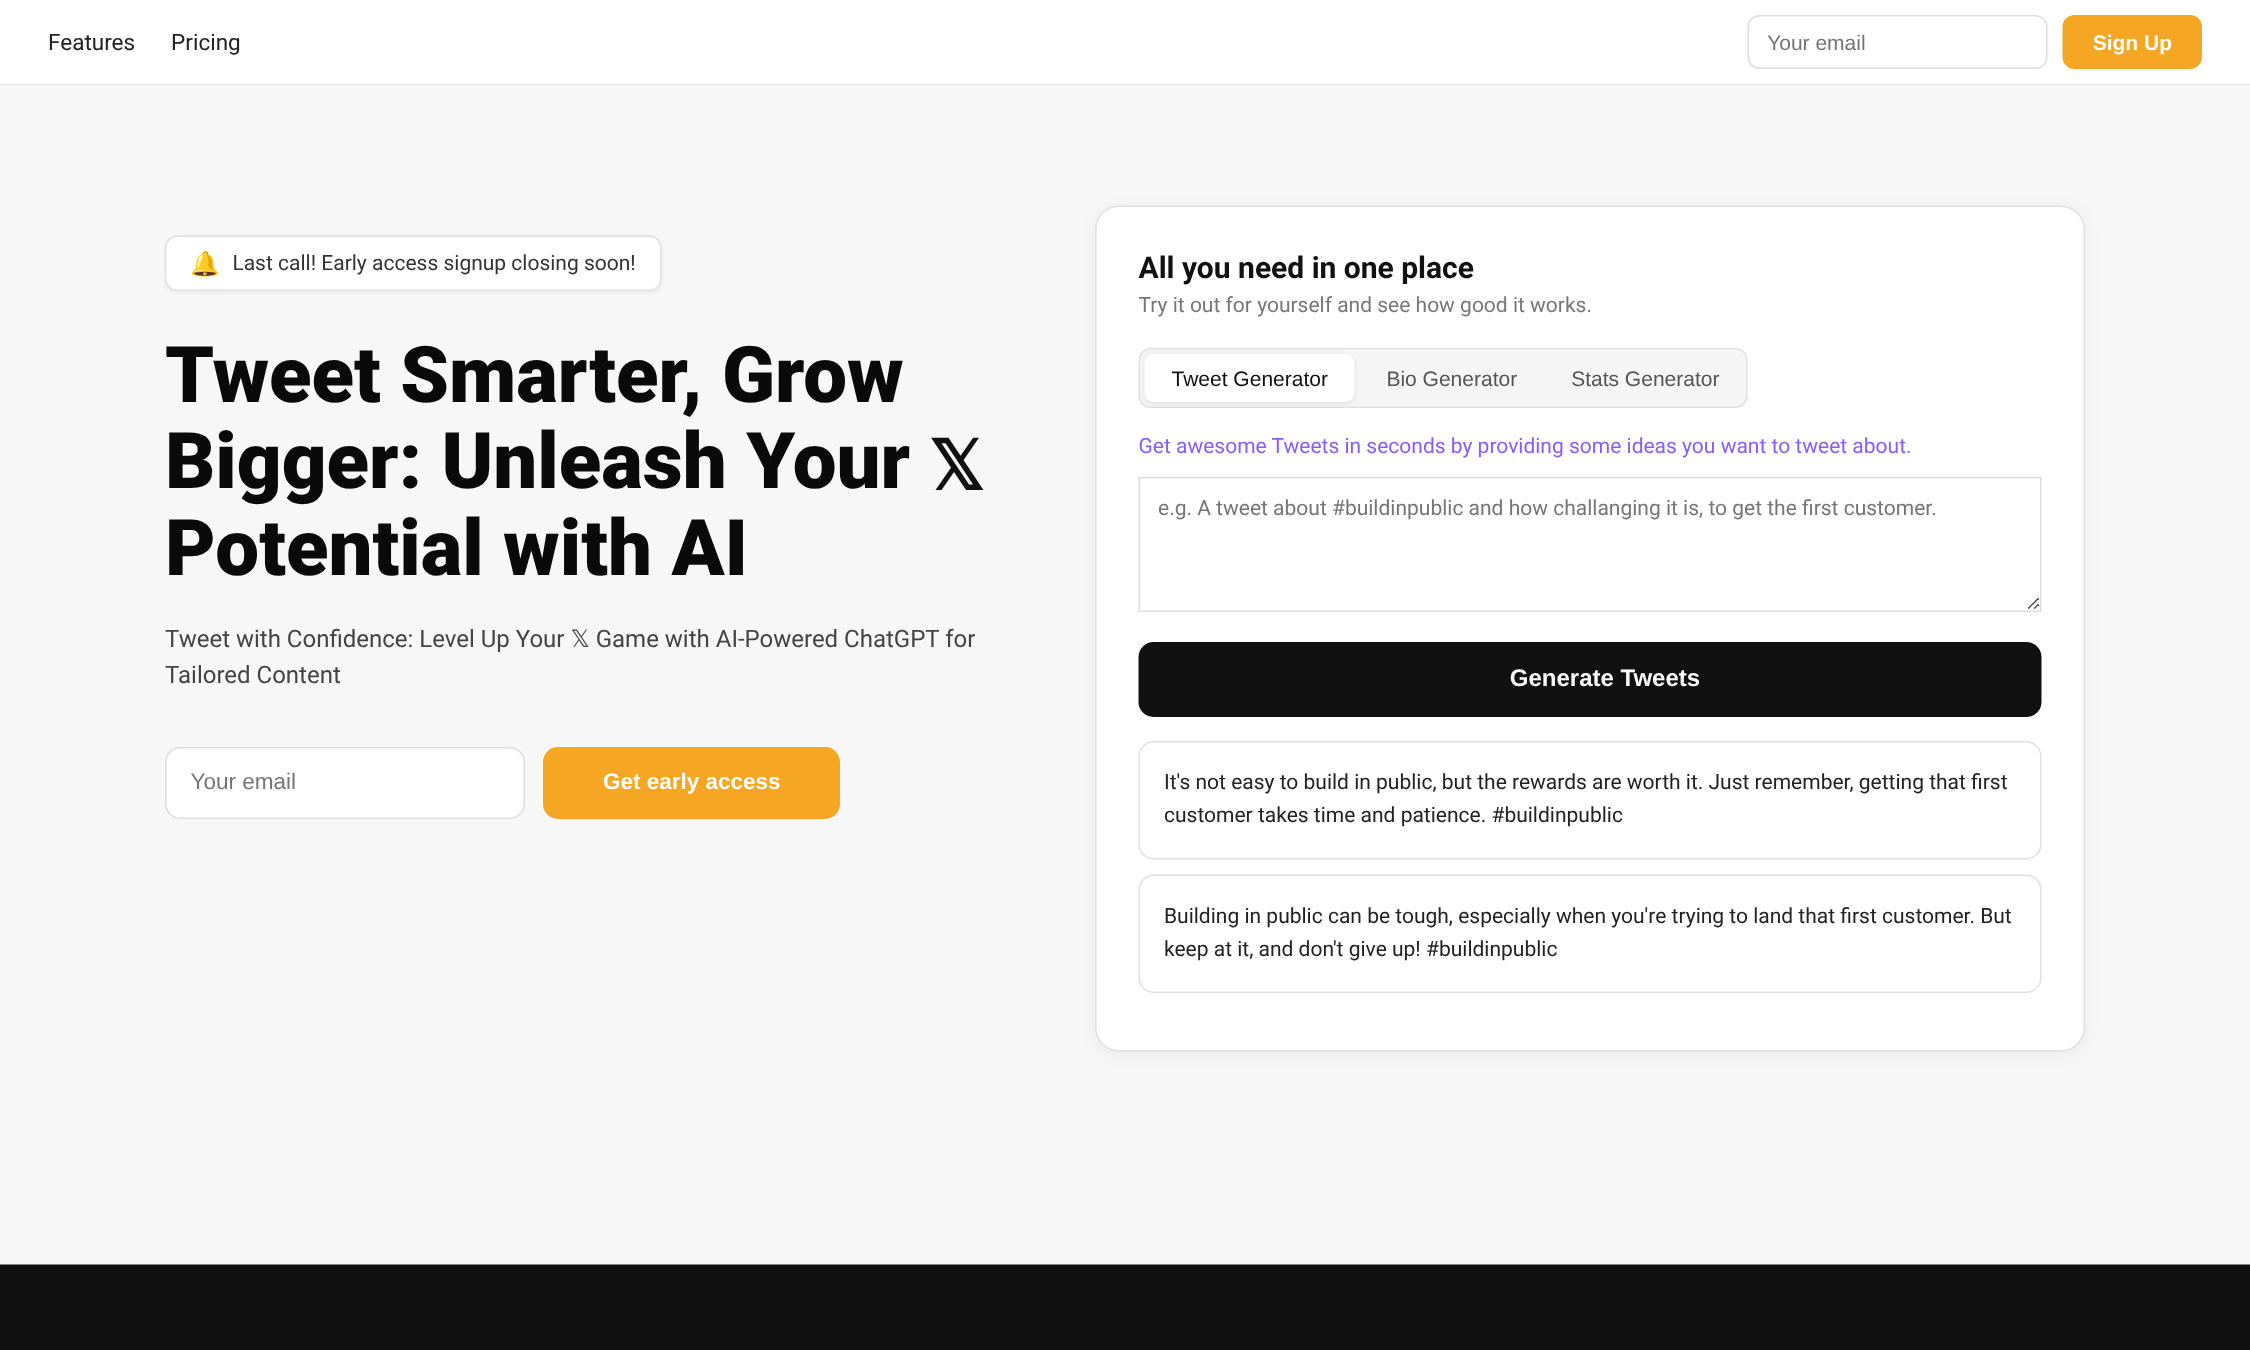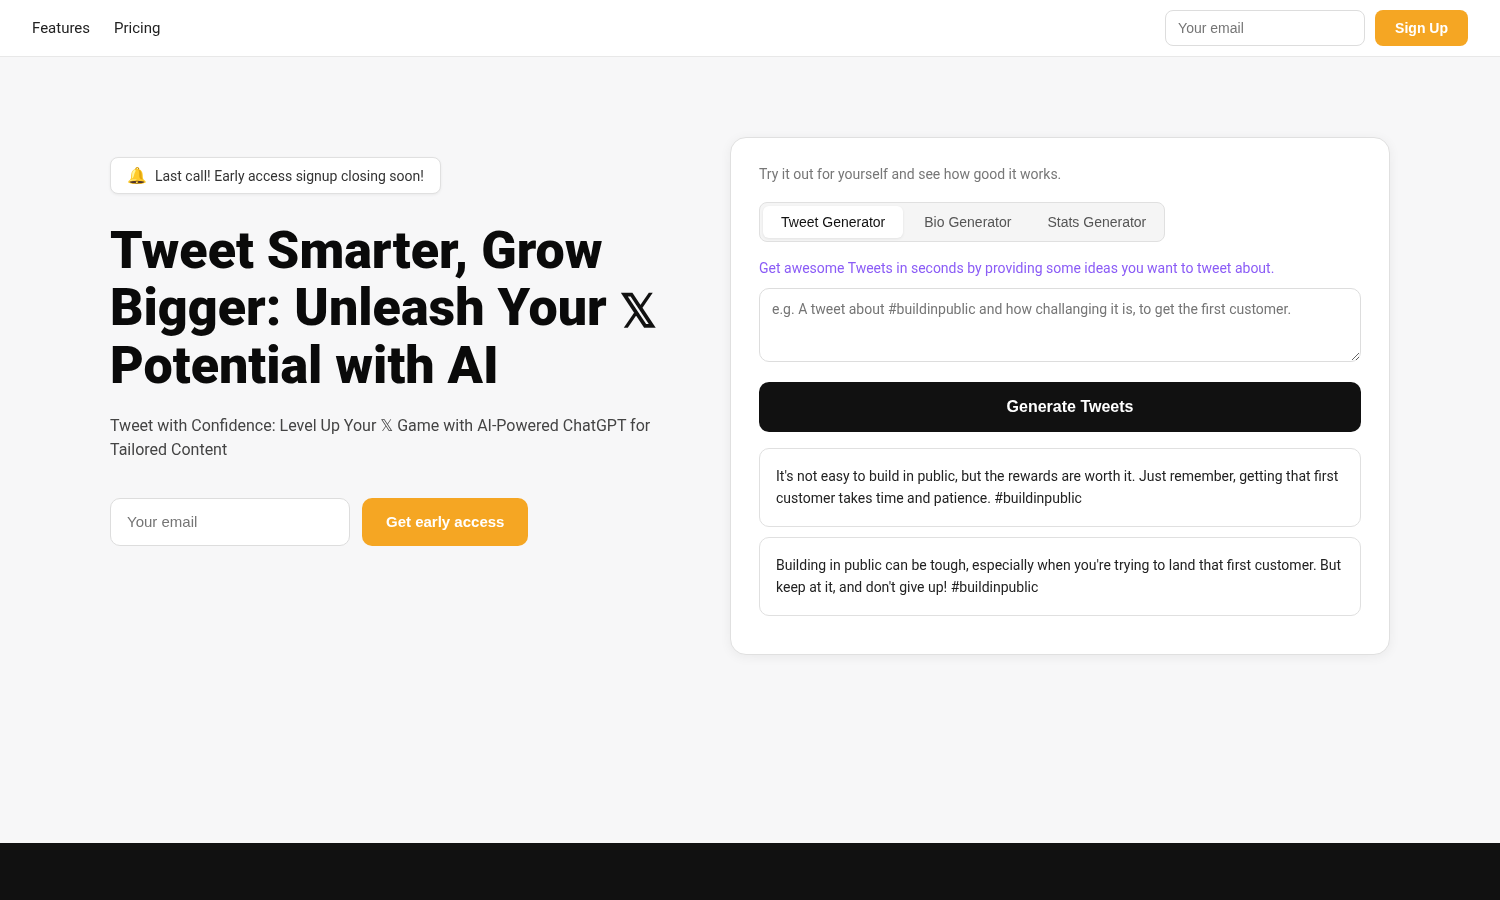--- a/index.html
+++ b/index.html
@@ -147,21 +147,21 @@
       font-size: 15px;
       color: #888;
       outline: none;
       background: #fff;
     }
     .hero-btn {
       background: #f5a623;
       color: #fff;
       border: none;
       border-radius: 10px;
-      padding: 0 24px;
+      padding: 0 40px;
       height: 48px;
       font-size: 15px;
       font-weight: 700;
       cursor: pointer;
       line-height: 1.3;
       text-align: center;
     }
     .signup-count {
       font-size: 13px;
       color: #666;
@@ -217,23 +217,23 @@
       box-shadow: 0 1px 3px rgba(0,0,0,0.08);
       margin: 3px;
     }
     .tab-desc {
       font-size: 14px;
       color: #8b5cf6;
       margin-bottom: 12px;
     }
     .tweet-textarea {
       width: 100%;
-      height: 74px;
+      height: 90px;
       border: 1px solid #ddd;
-      border-radius: 10px;
+      border-radius: 0;
       padding: 12px;
       font-size: 14px;
       color: #bbb;
       resize: vertical;
       outline: none;
       font-family: inherit;
       margin-bottom: 16px;
       background: #fff;
     }
     .generate-btn {
@@ -295,20 +295,21 @@
     </h1>
     <p class="hero-subtitle">Tweet with Confidence: Level Up Your 𝕏 Game with AI-Powered ChatGPT for Tailored Content</p>
     <div class="hero-cta">
       <input class="hero-email-input" type="email" placeholder="Your email" style="">
       <button class="hero-btn">Get early access</button>
     </div>
   </div>
 
   <div class="right-section">
     <div class="demo-card">
+      <div class="card-title">All you need in one place</div>
       <div class="card-subtitle">Try it out for yourself and see how good it works.</div>
       <div class="tabs">
         <button class="tab active">Tweet Generator</button>
         <button class="tab">Bio Generator</button>
         <button class="tab">Stats Generator</button>
       </div>
       <p class="tab-desc">Get awesome Tweets in seconds by providing some ideas you want to tweet about.</p>
       <textarea class="tweet-textarea" placeholder="e.g. A tweet about #buildinpublic and how challanging it is, to get the first customer." style=""></textarea>
       <button class="generate-btn">Generate Tweets</button>
       <div class="tweet-result">It's not easy to build in public, but the rewards are worth it. Just remember, getting that first customer takes time and patience. #buildinpublic</div>

